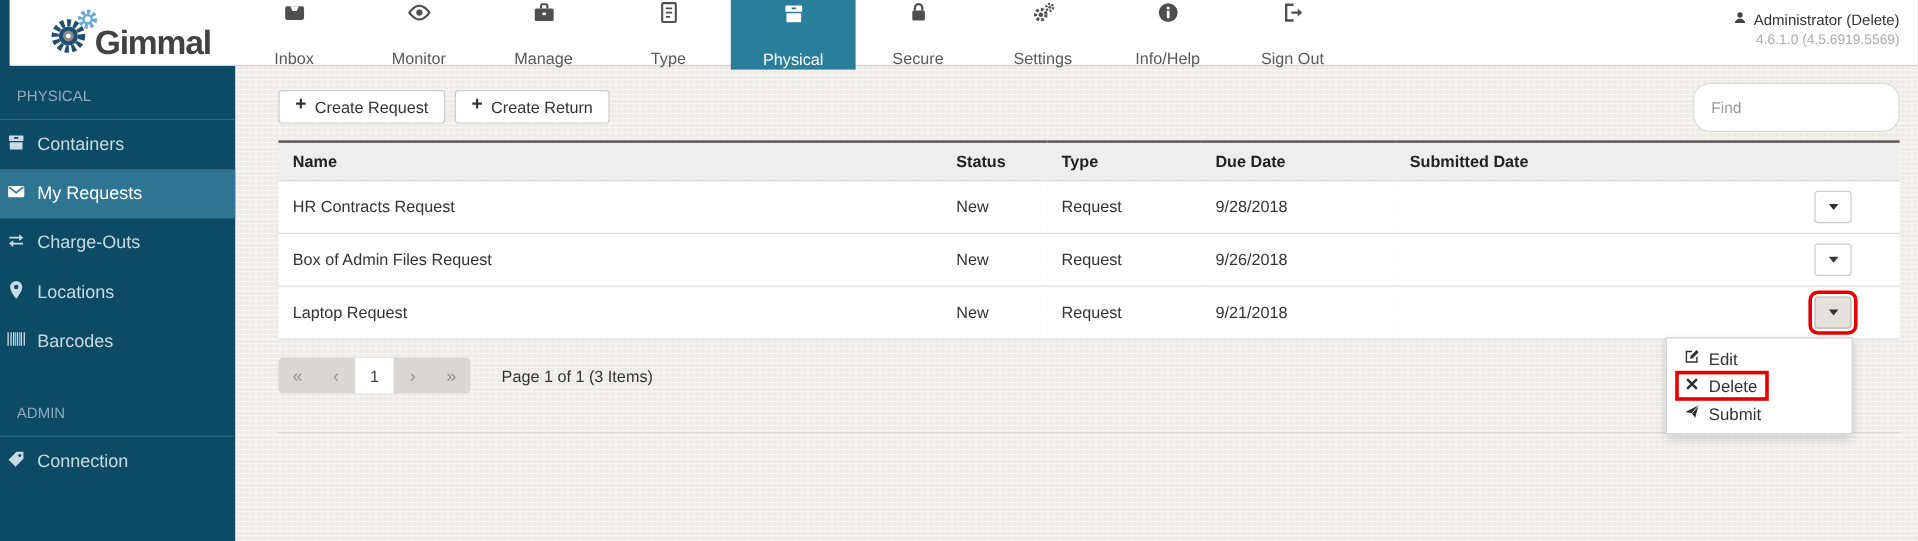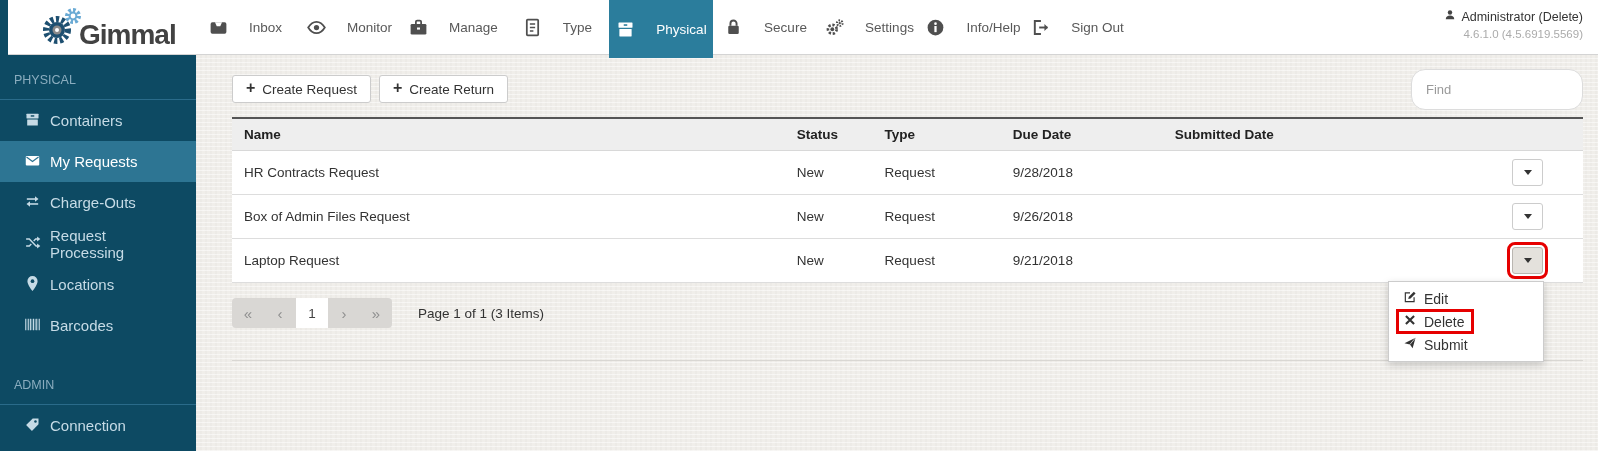--- a/index.html
+++ b/index.html
@@ -18,38 +18,38 @@
 
   
   header { position:absolute; top:0; left:0; right:0; height:55px; background:#fff;
            border-bottom:1px solid #d4d4d4; z-index:3; }
   .corner-strip { position:absolute; left:0; top:0; width:8px; height:55px; background:#0d4a63; }
   .logo { position:absolute; left:40px; top:6px; display:flex; align-items:flex-end; cursor:pointer; }
   .logo-gears { display:inline-block; }
   .logo-text { font-size:28px; font-weight:bold; color:#424242; letter-spacing:-1px; margin-left:-7px; line-height:1; padding-bottom:3px; }
 
   .tabs { position:absolute; left:193px; top:0; height:55px; display:flex; }
-  .tab { width:104px; height:55px; display:flex; flex-direction:row; align-items:center;
+  .tab { width:104px; height:55px; display:flex; flex-direction:column; align-items:center;
          justify-content:center; gap:20px; color:#4f4f4f; cursor:pointer; }
   .tab-label { font-size:13.5px; color:#595959; }
   .tab svg { width:21px; height:21px; display:block; }
   .tab.active { background:#2b7d9c; height:58px; color:#fff; }
   .tab.active .tab-label { color:#fff; }
 
   .user-block { position:absolute; right:15px; top:9px; text-align:right; }
   .user-line { font-size:12.5px; color:#333; display:flex; gap:5px; justify-content:flex-end; align-items:center; }
   .user-line svg { width:12px; height:12px; color:#444; }
   .version { font-size:11.5px; color:#ababab; margin-top:4px; }
 
   
   .sidebar { position:absolute; top:55px; left:0; width:196px; bottom:0; background:#0d4a63; z-index:2; }
   .sec-title { color:#8badbf; font-size:12.5px; padding:18px 14px 12px; }
   .sec-title.admin { padding-top:32px; }
   .sec-divider { border-top:1px solid #2a6b8a; }
-  .side-item { display:flex; align-items:center; gap:9px; padding:0 24px; height:41px;
+  .side-item { display:flex; align-items:center; gap:9px; padding:0 5px; height:41px;
                color:#c6dbe6; font-size:15px; cursor:pointer; }
   .side-item svg { width:17px; height:17px; flex:0 0 auto; }
   .side-item.active { background:#2d7593; color:#fff; }
 
   
   .main { position:absolute; left:196px; top:55px; right:0; bottom:0; padding:20px 15px 0 36px; }
   .toolbar { display:flex; align-items:center; height:28px; }
   .btn { display:inline-flex; align-items:center; gap:7px; background:#fff; border:1px solid #ccc;
          border-radius:3px; height:28px; padding:0 13px; font-size:13.5px; color:#333;
          margin-right:8px; cursor:pointer; font-family:inherit; }
@@ -242,29 +242,20 @@
         <svg viewBox="0 0 24 24">
             <path d="M4 8.5h13" stroke="currentColor" stroke-width="2.2"></path>
             <path d="M15.5 4.5l5 4-5 4z" fill="currentColor"></path>
             <path d="M20 15.5H7" stroke="currentColor" stroke-width="2.2"></path>
             <path d="M8.5 11.5l-5 4 5 4z" fill="currentColor"></path>
           </svg>
       </span>
       <span>Charge-Outs</span>
     </div>
 
-    <div class="side-item">
-      <span>
-        <svg viewBox="0 0 24 24">
-            <path d="M3 7h4.5L17 17h3.5M3 17h4.5l2.8-3M13.7 10l2.8-3h4" fill="none" stroke="currentColor" stroke-width="2"></path>
-            <path d="M18.5 3.5L23 7l-4.5 3.5zM18.5 13.5L23 17l-4.5 3.5z" fill="currentColor"></path>
-          </svg>
-      </span>
-      <span>Request Processing</span>
-    </div>
 
     <div class="side-item">
       <span>
         <svg viewBox="0 0 24 24">
             <path d="M12 1.5A7.2 7.2 0 004.8 8.7C4.8 14 12 22.5 12 22.5s7.2-8.5 7.2-13.8A7.2 7.2 0 0012 1.5z" fill="currentColor"></path>
             <circle cx="12" cy="8.7" r="2.6" fill="#0d4a63"></circle>
           </svg>
       </span>
       <span>Locations</span>
     </div>

